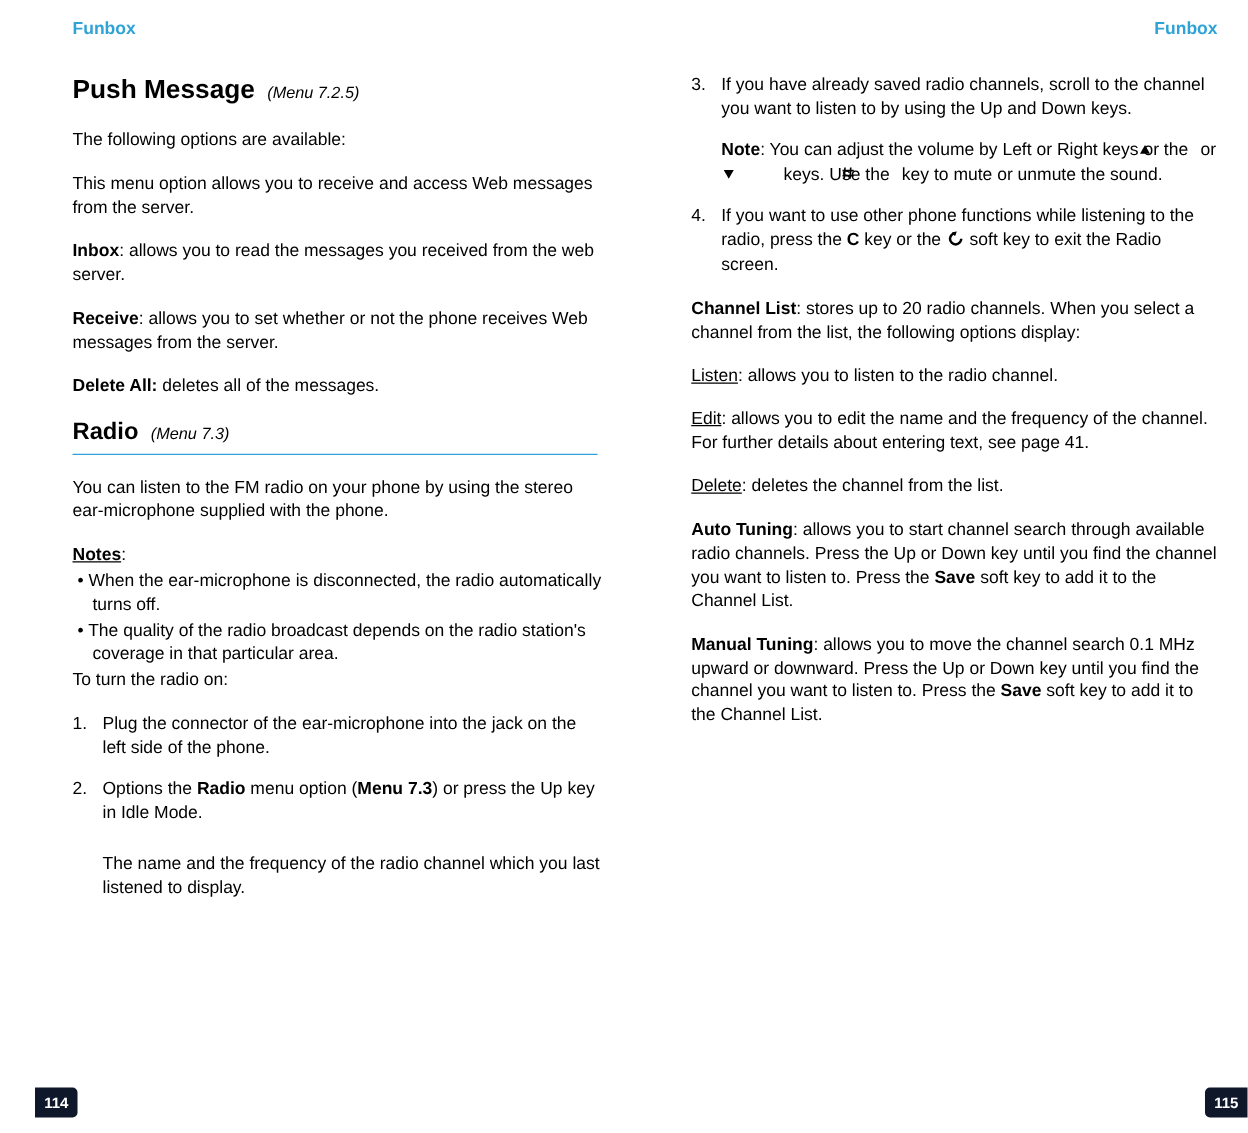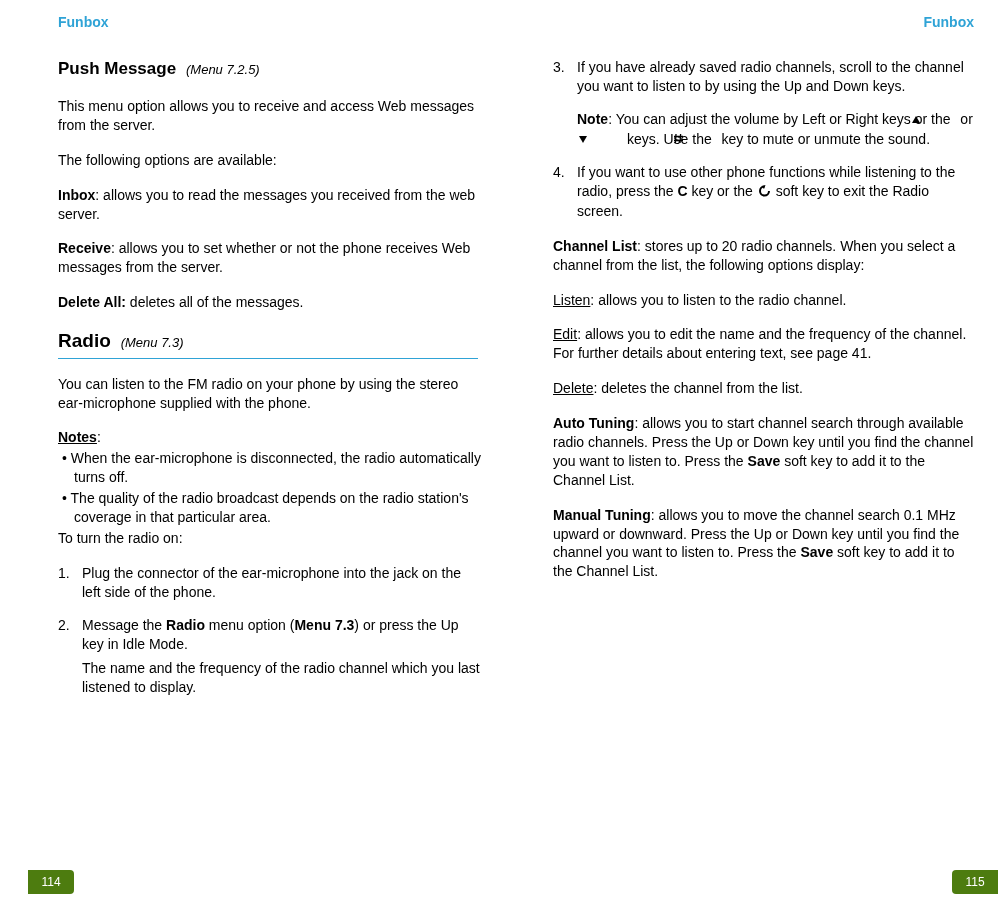--- a/index.html
+++ b/index.html
@@ -27,21 +27,21 @@
   .header {
     color: #2fa3d6;
     font-weight: bold;
     font-size: 14px;
     margin-bottom: 28px;
   }
   .header-left { text-align: left; }
   .header-right { text-align: right; }
   .content { line-height: 1.35; }
   .section-title {
-    font-size: 17px;
+    font-size: 21px;
     font-weight: bold;
     display: inline;
   }
   .menu-ref {
     font-size: 13px;
     font-style: italic;
     margin-left: 6px;
   }
   .hr-blue {
     border: none;
@@ -50,34 +50,34 @@
     margin-bottom: 16px;
     width: 420px;
   }
   .para { margin-bottom: 16px; }
   .b { font-weight: bold; }
   .notes-label { font-weight: bold; text-decoration: underline; }
   .bullet { padding-left: 16px; text-indent: -12px; margin-bottom: 2px; }
   .ol-item { display: flex; margin-bottom: 14px; }
   .ol-num { width: 24px; flex-shrink: 0; }
   .ol-body { flex: 1; }
-  .ol-sub { margin-top: 6px; }
+  .ol-sub { margin-top: 22px; }
   .note-block { margin-top: 14px; padding-left: 0; }
   .note-text { display: block; padding-left: 44px; text-indent: -44px; }
   .icon { display: inline-block; vertical-align: middle; margin: 0 1px; }
   .underline { text-decoration: underline; }
   .page-num-box {
     position: absolute;
     bottom: 12px;
-    width: 46px;
+    width: 34px;
     height: 24px;
-    background: #4d7c0f;
+    background: #0f172a;
     color: #fff;
     font-size: 12px;
-    font-weight: normal;
+    font-weight: bold;
     display: flex;
     align-items: center;
     justify-content: center;
   }
   .page-num-left { left: 0; border-radius: 0 4px 4px 0; }
   .page-num-right { right: 0; border-radius: 4px 0 0 4px; }
 </style>
 </head>
 <body>
 
@@ -86,22 +86,22 @@
   <div class="page">
     <div class="header header-left">Funbox</div>
 
     <div class="content">
 
       <div class="para">
         <span class="section-title">Push Message</span>
         <span class="menu-ref">(Menu 7.2.5)</span>
       </div>
 
+      <p class="para">The following options are available:</p>
       <p class="para">This menu option allows you to receive and access Web messages from the server.</p>
-      <p class="para">The following options are available:</p>
 
       <p class="para">
         <span class="b">Inbox</span><span>: allows you to read the messages you received from the web server.</span>
       </p>
 
       <p class="para">
         <span class="b">Receive</span><span>: allows you to set whether or not the phone receives Web messages from the server.</span>
       </p>
 
       <p class="para" style="">
@@ -125,21 +125,21 @@
       <p class="para">To turn the radio on:</p>
 
       <div class="ol-item">
         <div class="ol-num">1.</div>
         <div class="ol-body">Plug the connector of the ear-microphone into the jack on the left side of the phone.</div>
       </div>
 
       <div class="ol-item">
         <div class="ol-num">2.</div>
         <div class="ol-body">
-          <span>Message the </span><span class="b">Radio</span><span> menu option (</span><span class="b">Menu 7.3</span><span>) or press the Up key in Idle Mode.</span>
+          <span>Options the </span><span class="b">Radio</span><span> menu option (</span><span class="b">Menu 7.3</span><span>) or press the Up key in Idle Mode.</span>
           <div class="ol-sub">The name and the frequency of the radio channel which you last listened to display.</div>
         </div>
       </div>
 
     </div>
 
     <div class="page-num-box page-num-left">114</div>
   </div>
 
   <div class="page page-right">

